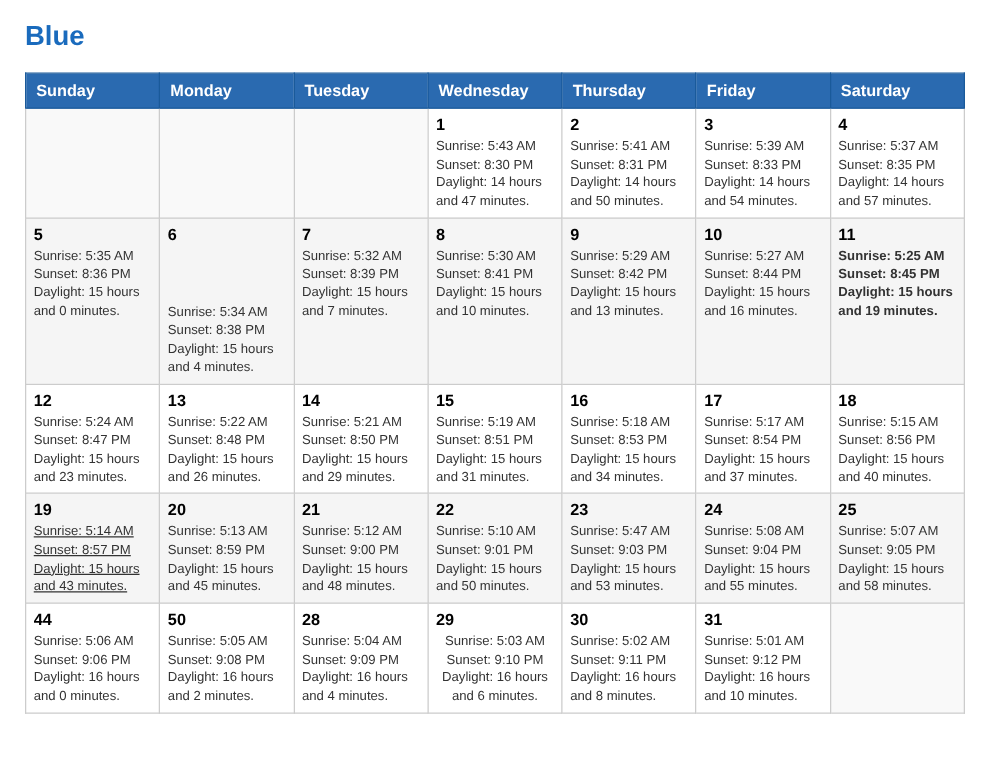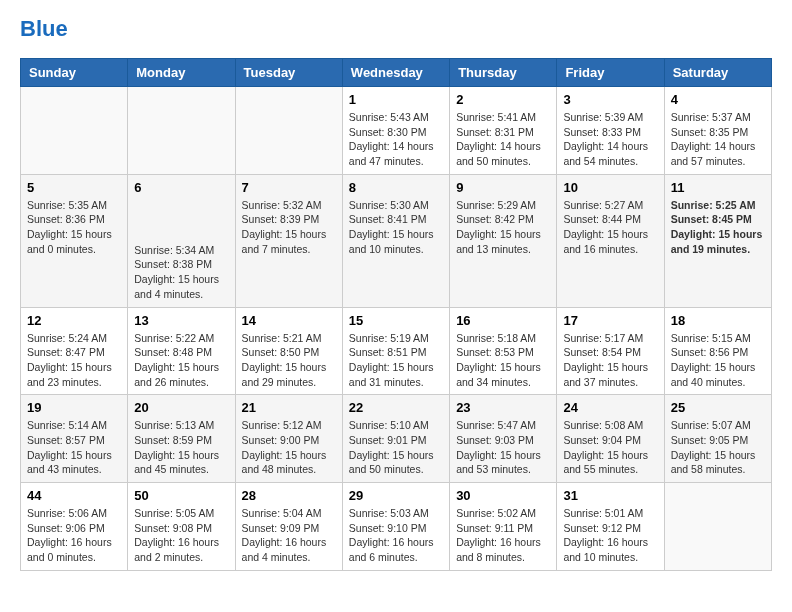--- a/index.html
+++ b/index.html
@@ -245,21 +245,21 @@
           <span class="day-num">18</span>
           <div class="day-info" style="white-space: pre-line;">Sunrise: 5:15 AM
 Sunset: 8:56 PM
 Daylight: 15 hours
 and 40 minutes.</div>
         </td>
       </tr>
       <tr>
         <td>
           <span class="day-num">19</span>
-          <div class="day-info" style="white-space: pre-line;">Sunrise: 5:14 AM
+          <div class="day-info" style="white-space: pre-line; text-decoration: underline;">Sunrise: 5:14 AM
 Sunset: 8:57 PM
 Daylight: 15 hours
 and 43 minutes.</div>
         </td>
         <td>
           <span class="day-num">20</span>
           <div class="day-info" style="white-space: pre-line;">Sunrise: 5:13 AM
 Sunset: 8:59 PM
 Daylight: 15 hours
 and 45 minutes.</div>
@@ -317,21 +317,21 @@
         </td>
         <td>
           <span class="day-num">28</span>
           <div class="day-info" style="white-space: pre-line;">Sunrise: 5:04 AM
 Sunset: 9:09 PM
 Daylight: 16 hours
 and 4 minutes.</div>
         </td>
         <td>
           <span class="day-num">29</span>
-          <div class="day-info" style="white-space: pre-line;">Sunrise: 5:03 AM
+          <div class="day-info" style="white-space: pre-line; text-align: center;">Sunrise: 5:03 AM
 Sunset: 9:10 PM
 Daylight: 16 hours
 and 6 minutes.</div>
         </td>
         <td>
           <span class="day-num">30</span>
           <div class="day-info" style="white-space: pre-line;">Sunrise: 5:02 AM
 Sunset: 9:11 PM
 Daylight: 16 hours
 and 8 minutes.</div>

